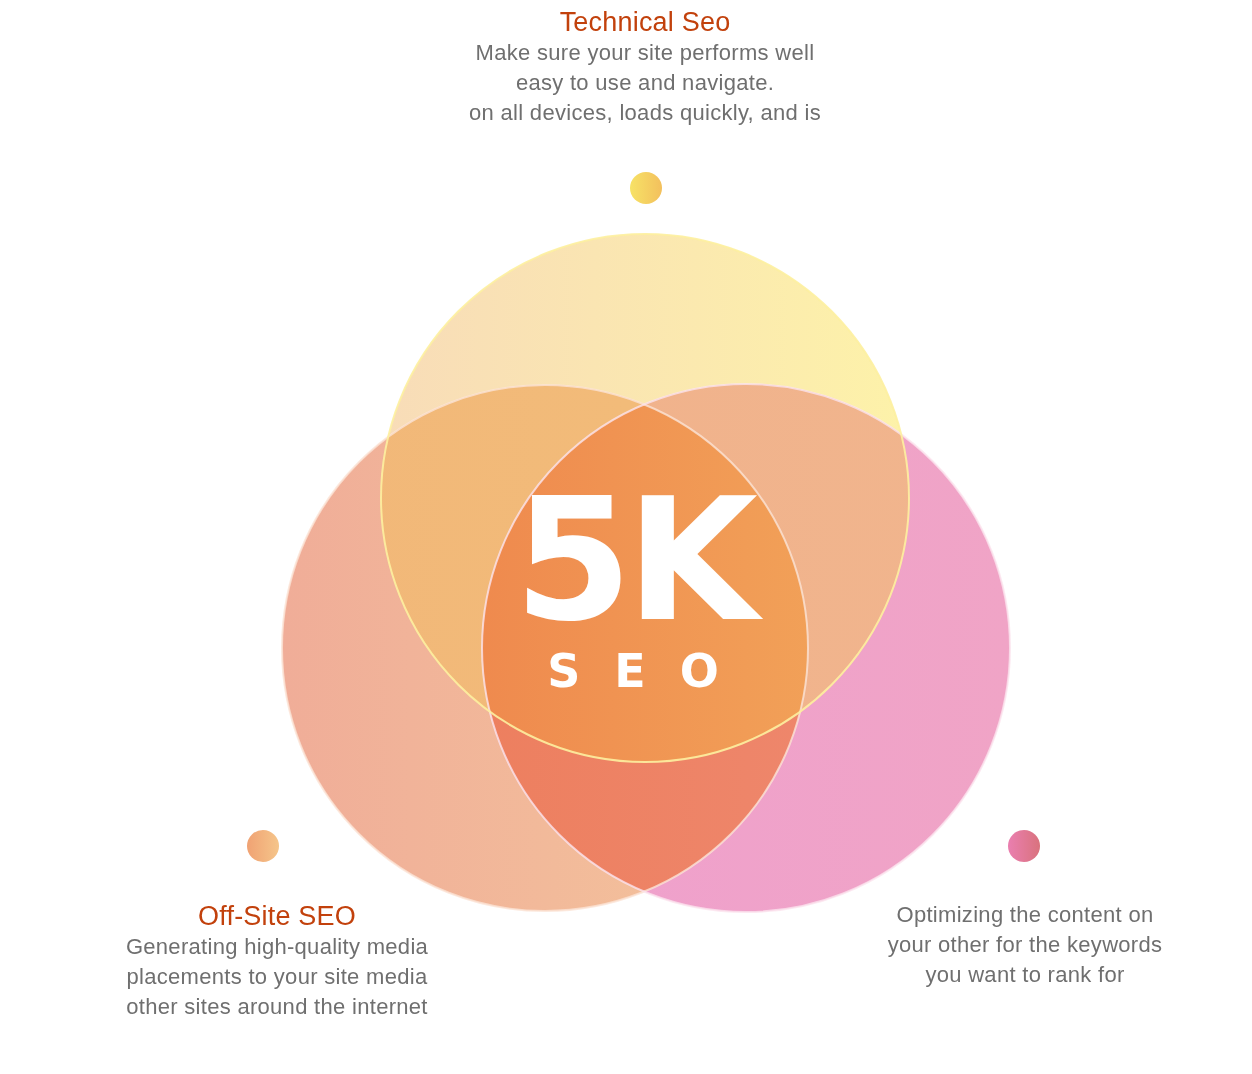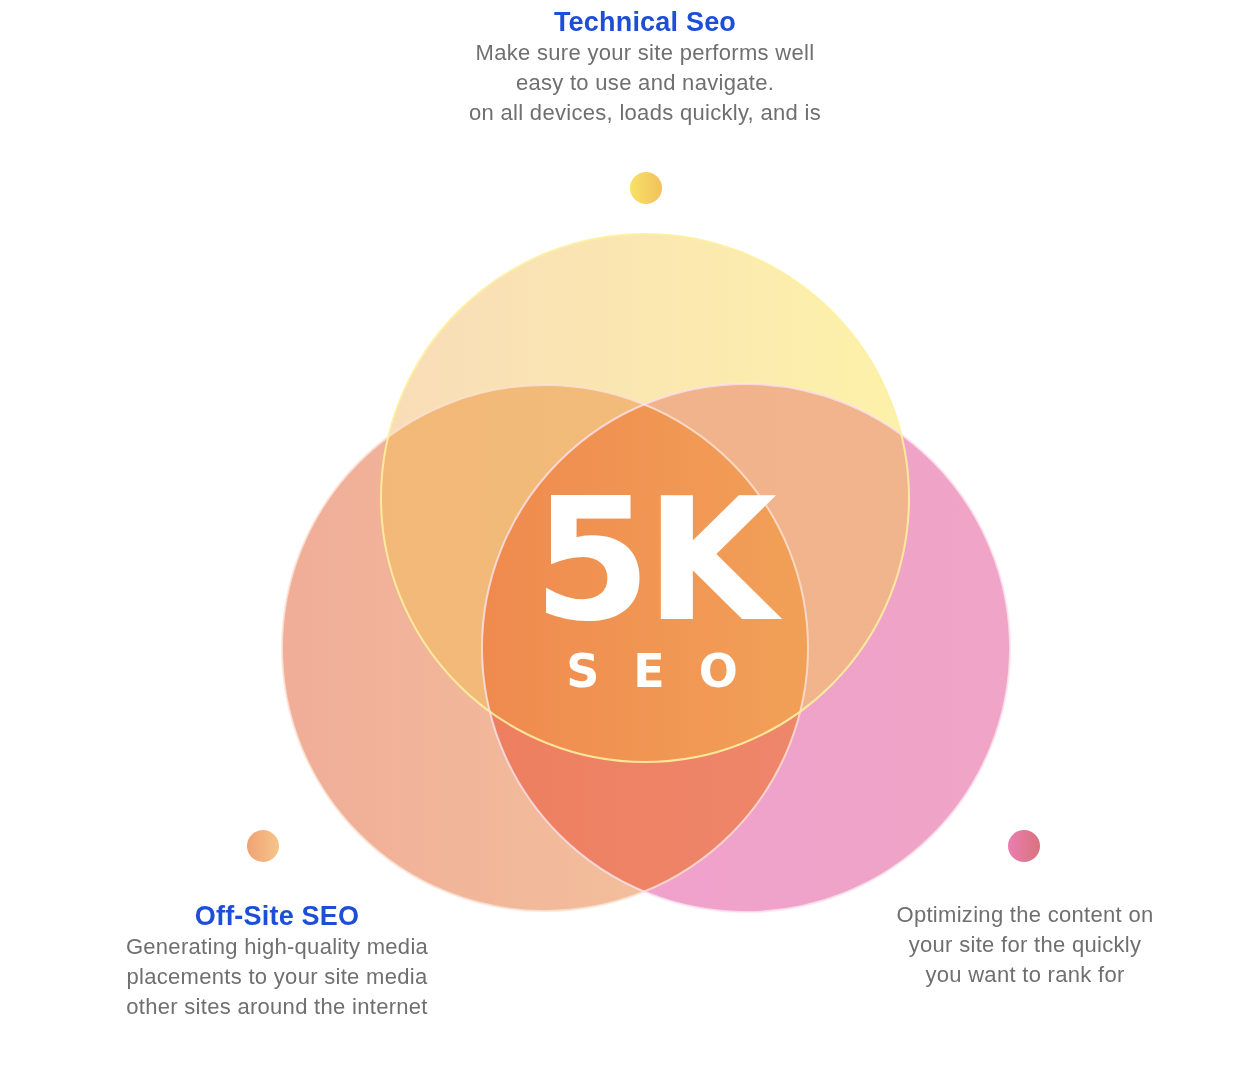--- a/index.html
+++ b/index.html
@@ -1,24 +1,24 @@
 <!DOCTYPE html>
 <html><head>
 <meta charset="utf-8">
 <style>
   html, body { margin: 0; padding: 0; background: #ffffff; }
   body { width: 1252px; height: 1074px; position: relative; overflow: hidden; font-family: "Liberation Sans", "DejaVu Sans", sans-serif; }
   .block { position: absolute; text-align: center; }
-  .title { font-weight: 700; color: #1d4ed8; font-size: 27px; letter-spacing: 0.2px; line-height: 32px; }
+  .title { font-weight: 400; color: #c2410c; font-size: 27px; letter-spacing: 0.2px; line-height: 32px; }
   .desc { color: #6f6f6f; font-size: 22px; line-height: 30px; letter-spacing: 0.3px; }
   #top-block { left: 430px; top: 6px; width: 430px; }
   #left-block { left: 72px; top: 900px; width: 410px; }
   #right-block { left: 840px; top: 900px; width: 370px; }
   svg#venn { position: absolute; left: 0; top: 0; }
-  .center-label { position: absolute; left: 487px; top: 480px; width: 330px; text-align: center; color: #ffffff; }
+  .center-label { position: absolute; left: 468px; top: 480px; width: 330px; text-align: center; color: #ffffff; }
   .big { font-family: "DejaVu Sans", sans-serif; font-weight: 700; font-size: 170px; line-height: 160px; letter-spacing: -6px; }
   .small { font-family: "DejaVu Sans", sans-serif; font-weight: 700; font-size: 46px; line-height: 50px; letter-spacing: 34px; margin-left: 34px; margin-top: 6px; text-align: center; }
   .dot { position: absolute; width: 32px; height: 32px; border-radius: 50%; }
   #dot-top { left: 630px; top: 172px; background: linear-gradient(90deg, #f7e266, #f3c05d); }
   #dot-left { left: 247px; top: 830px; background: linear-gradient(90deg, #f0a273, #f5c58a); }
   #dot-right { left: 1008px; top: 830px; background: linear-gradient(90deg, #ea7fb0, #d9727d); }
 </style>
 </head>
 <body>
 
@@ -131,16 +131,16 @@
   <div class="desc">
     <div>Generating high-quality media</div>
     <div>placements to your site media</div>
     <div>other sites around the internet</div>
   </div>
 </div>
 
 <div class="block" id="right-block">
   <div class="desc">
     <div>Optimizing the content on</div>
-    <div>your site for the quickly</div>
+    <div>your other for the keywords</div>
     <div>you want to rank for</div>
   </div>
 </div>
 
 </body></html>

